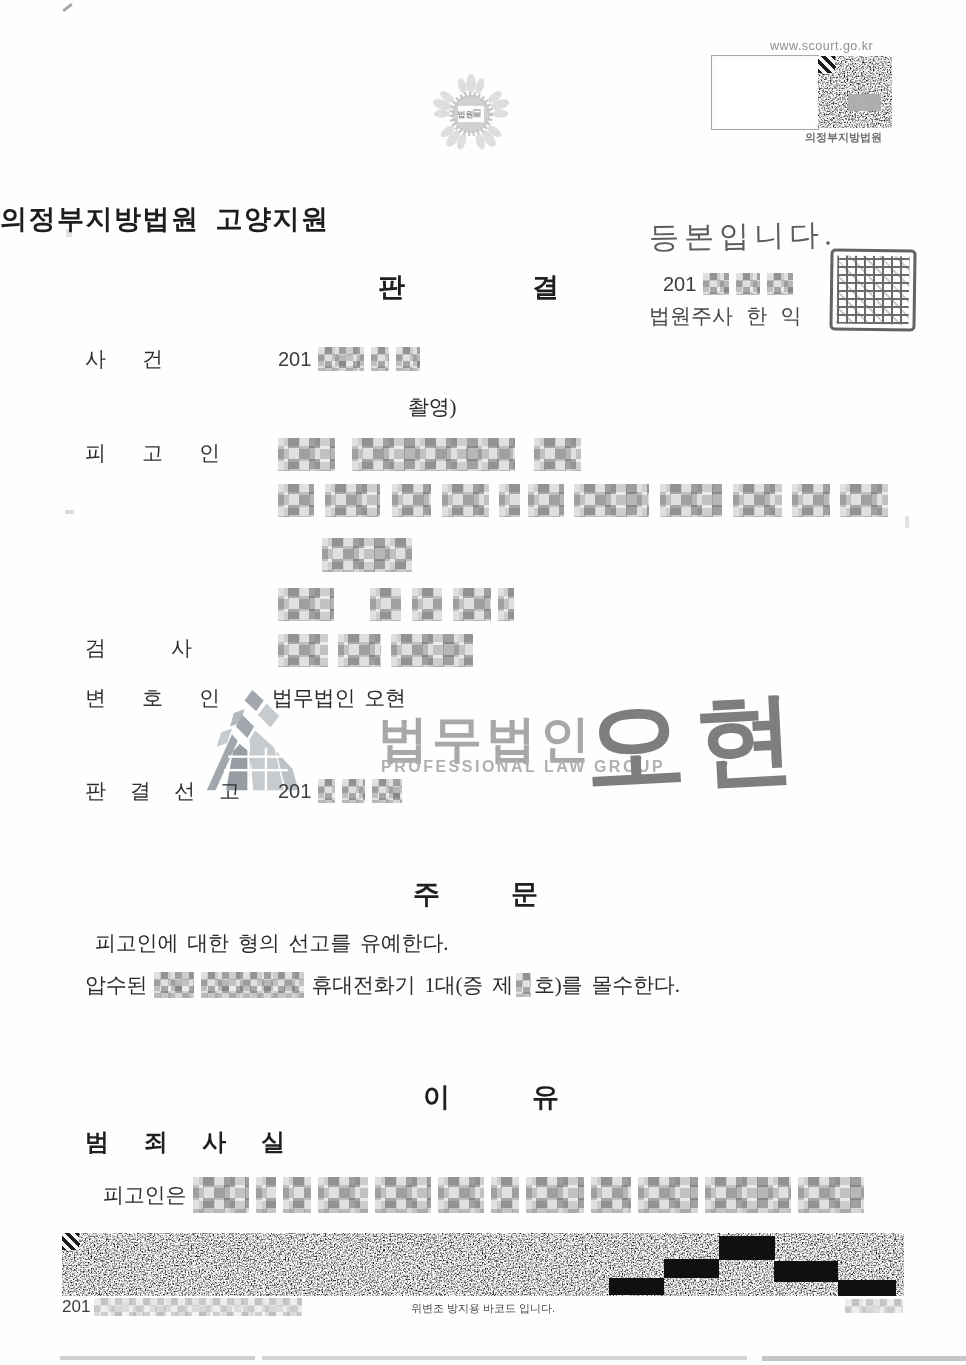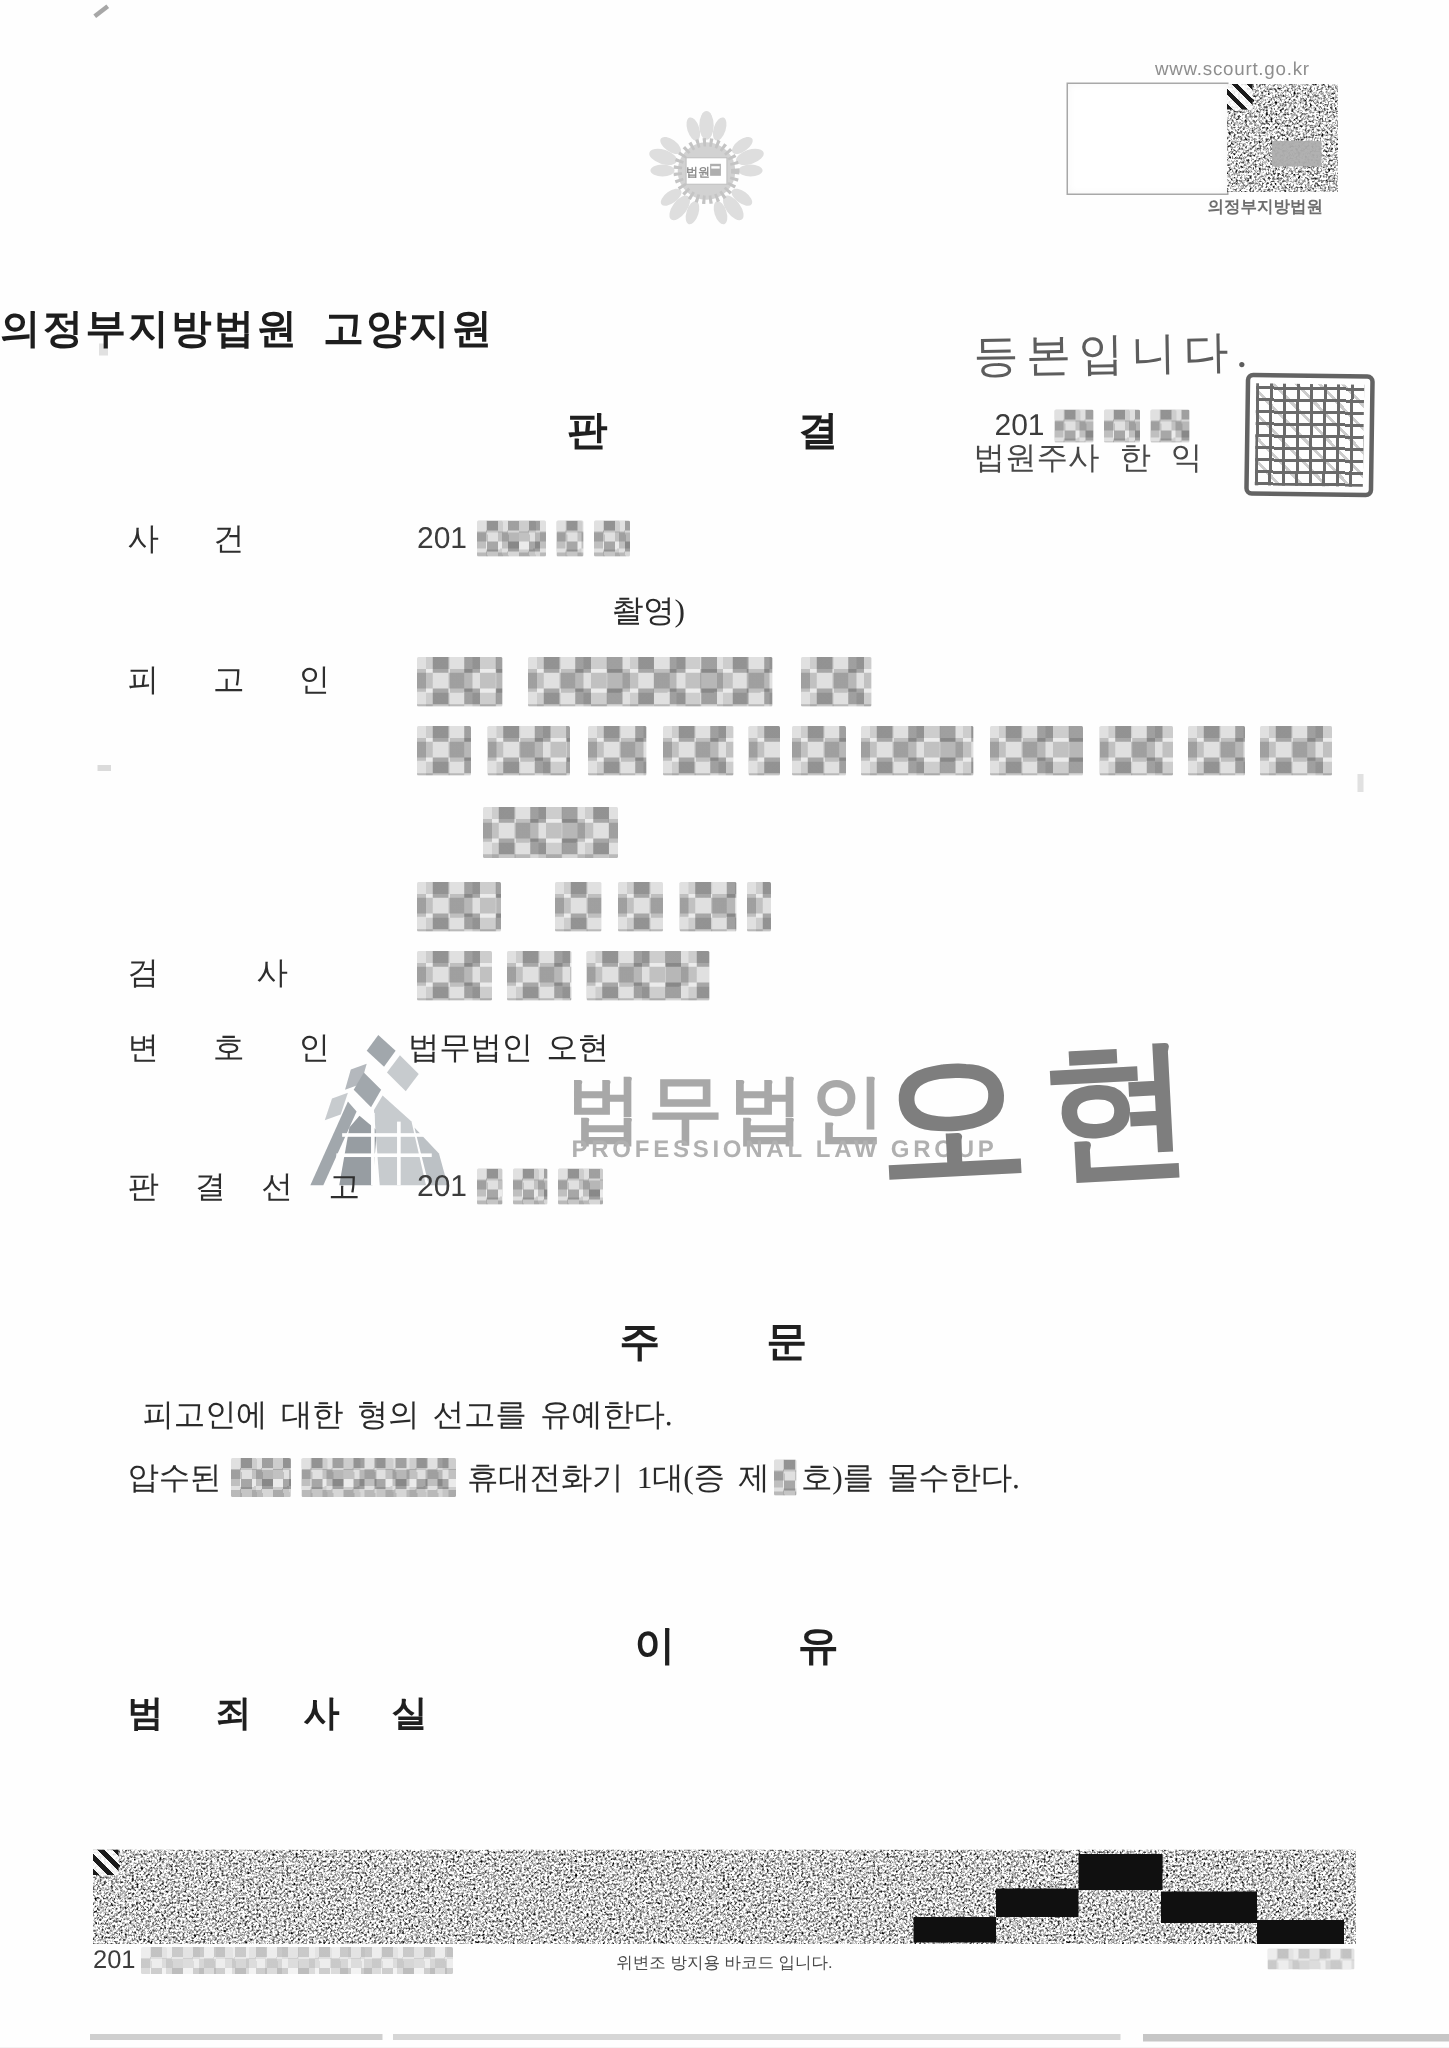--- a/index.html
+++ b/index.html
@@ -23,21 +23,21 @@
           font-family:"Liberation Sans",sans-serif;font-weight:bold;font-size:27px;color:#1f1f1f;}
   .body-text{position:absolute;font-size:21px;color:#2a2a2a;white-space:nowrap;
              letter-spacing:-0.2px;word-spacing:4px;line-height:26px;}
   .num{font-family:"Liberation Sans",sans-serif;font-size:20px;color:#3c3c3c;}
   .flexline{display:flex;align-items:center;gap:7px;}
   .court-title{position:absolute;left:0;right:0;top:201px;text-align:left;
                font-family:"Liberation Sans",sans-serif;font-weight:bold;font-size:27px;
                letter-spacing:1.5px;color:#1d1d1d;word-spacing:7px;}
   .stamp-copy{position:absolute;left:649px;top:216px;font-size:30px;color:#5d5d5d;
               letter-spacing:5px;transform:rotate(-1deg);}
-  .stamp-officer{position:absolute;left:649px;top:291px;font-size:21px;color:#474747;word-spacing:8px;}
+  .stamp-officer{position:absolute;left:649px;top:302px;font-size:21px;color:#474747;word-spacing:8px;}
   .seal{position:absolute;left:830px;top:249px;width:86px;height:82px;
         border:3px solid #4e4e4e;border-radius:5px;opacity:.88;transform:rotate(.8deg);
         padding:4px;box-sizing:border-box;}
   .seal-inner{width:100%;height:100%;
         background-image:
           repeating-linear-gradient(0deg,#565656 0 2px,transparent 2px 8px),
           repeating-linear-gradient(90deg,#565656 0 2px,transparent 2px 9px),
           repeating-linear-gradient(45deg,rgba(90,90,90,.35) 0 2px,transparent 2px 11px);}
   .wm-kr{position:absolute;left:378px;top:706px;font-family:"Liberation Sans",sans-serif;
          font-weight:bold;font-size:50px;letter-spacing:4px;color:#a8a8a8;}
@@ -230,20 +230,35 @@
   <div class="spread" style="left:423px;top:1079px;width:136px">
       <span>이</span>
       <span>유</span>
     </div>
   <div class="spread" style="left:85px;top:1126px;width:200px;font-size:24px">
       <span>범</span>
       <span>죄</span>
       <span>사</span>
       <span>실</span>
     </div>
+  <div class="abs flexline" style="left:103px;top:1176px;height:38px">
+    <span class="body-text" style="position:static">피고인은</span>
+    <span class="rd inline" style="width:56px;height:36px"></span>
+    <span class="rd inline" style="width:20px;height:36px"></span>
+    <span class="rd inline" style="width:28px;height:36px"></span>
+    <span class="rd inline" style="width:50px;height:36px"></span>
+    <span class="rd inline" style="width:56px;height:36px"></span>
+    <span class="rd inline" style="width:46px;height:36px"></span>
+    <span class="rd inline" style="width:28px;height:36px"></span>
+    <span class="rd inline" style="width:58px;height:36px"></span>
+    <span class="rd inline" style="width:40px;height:36px"></span>
+    <span class="rd inline" style="width:60px;height:36px"></span>
+    <span class="rd inline" style="width:86px;height:36px"></span>
+    <span class="rd inline" style="width:66px;height:36px"></span>
+  </div>
 
   <div class="noise-box" style="left:62px;top:1233px;width:842px;height:63px;background:#fff">
     <svg>
         <rect width="100%" height="100%" fill="#fff"></rect>
         <rect width="100%" height="100%" filter="url(#grain)"></rect>
       </svg>
     <div class="hatch"></div>
     <div class="blk" style="left:657px;top:3px;width:56px;height:24px"></div>
     <div class="blk" style="left:602px;top:26px;width:55px;height:19px"></div>
     <div class="blk" style="left:712px;top:28px;width:64px;height:21px"></div>

